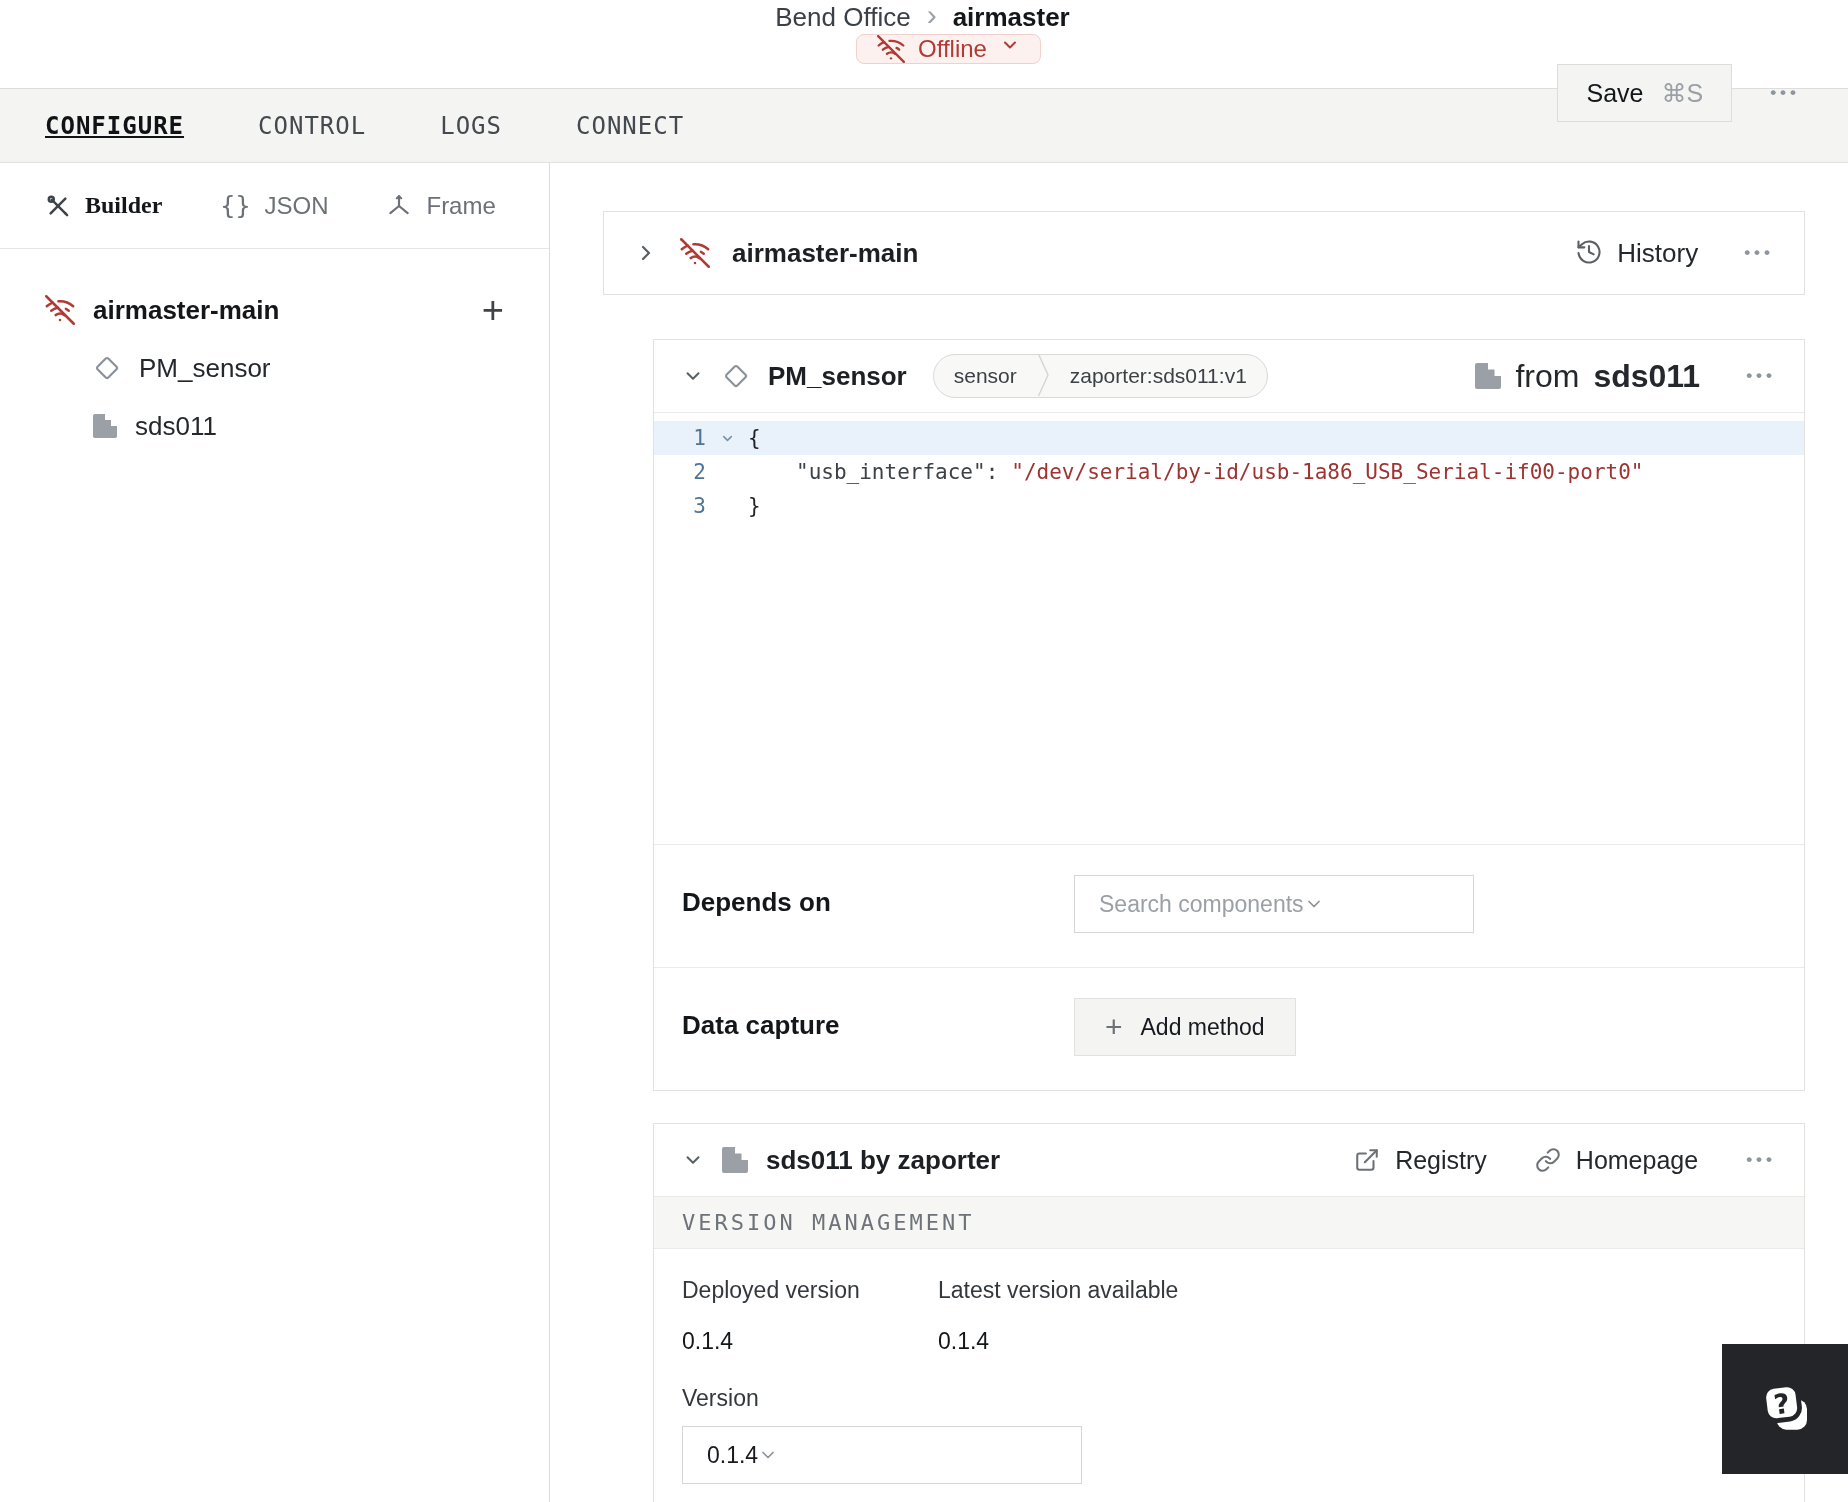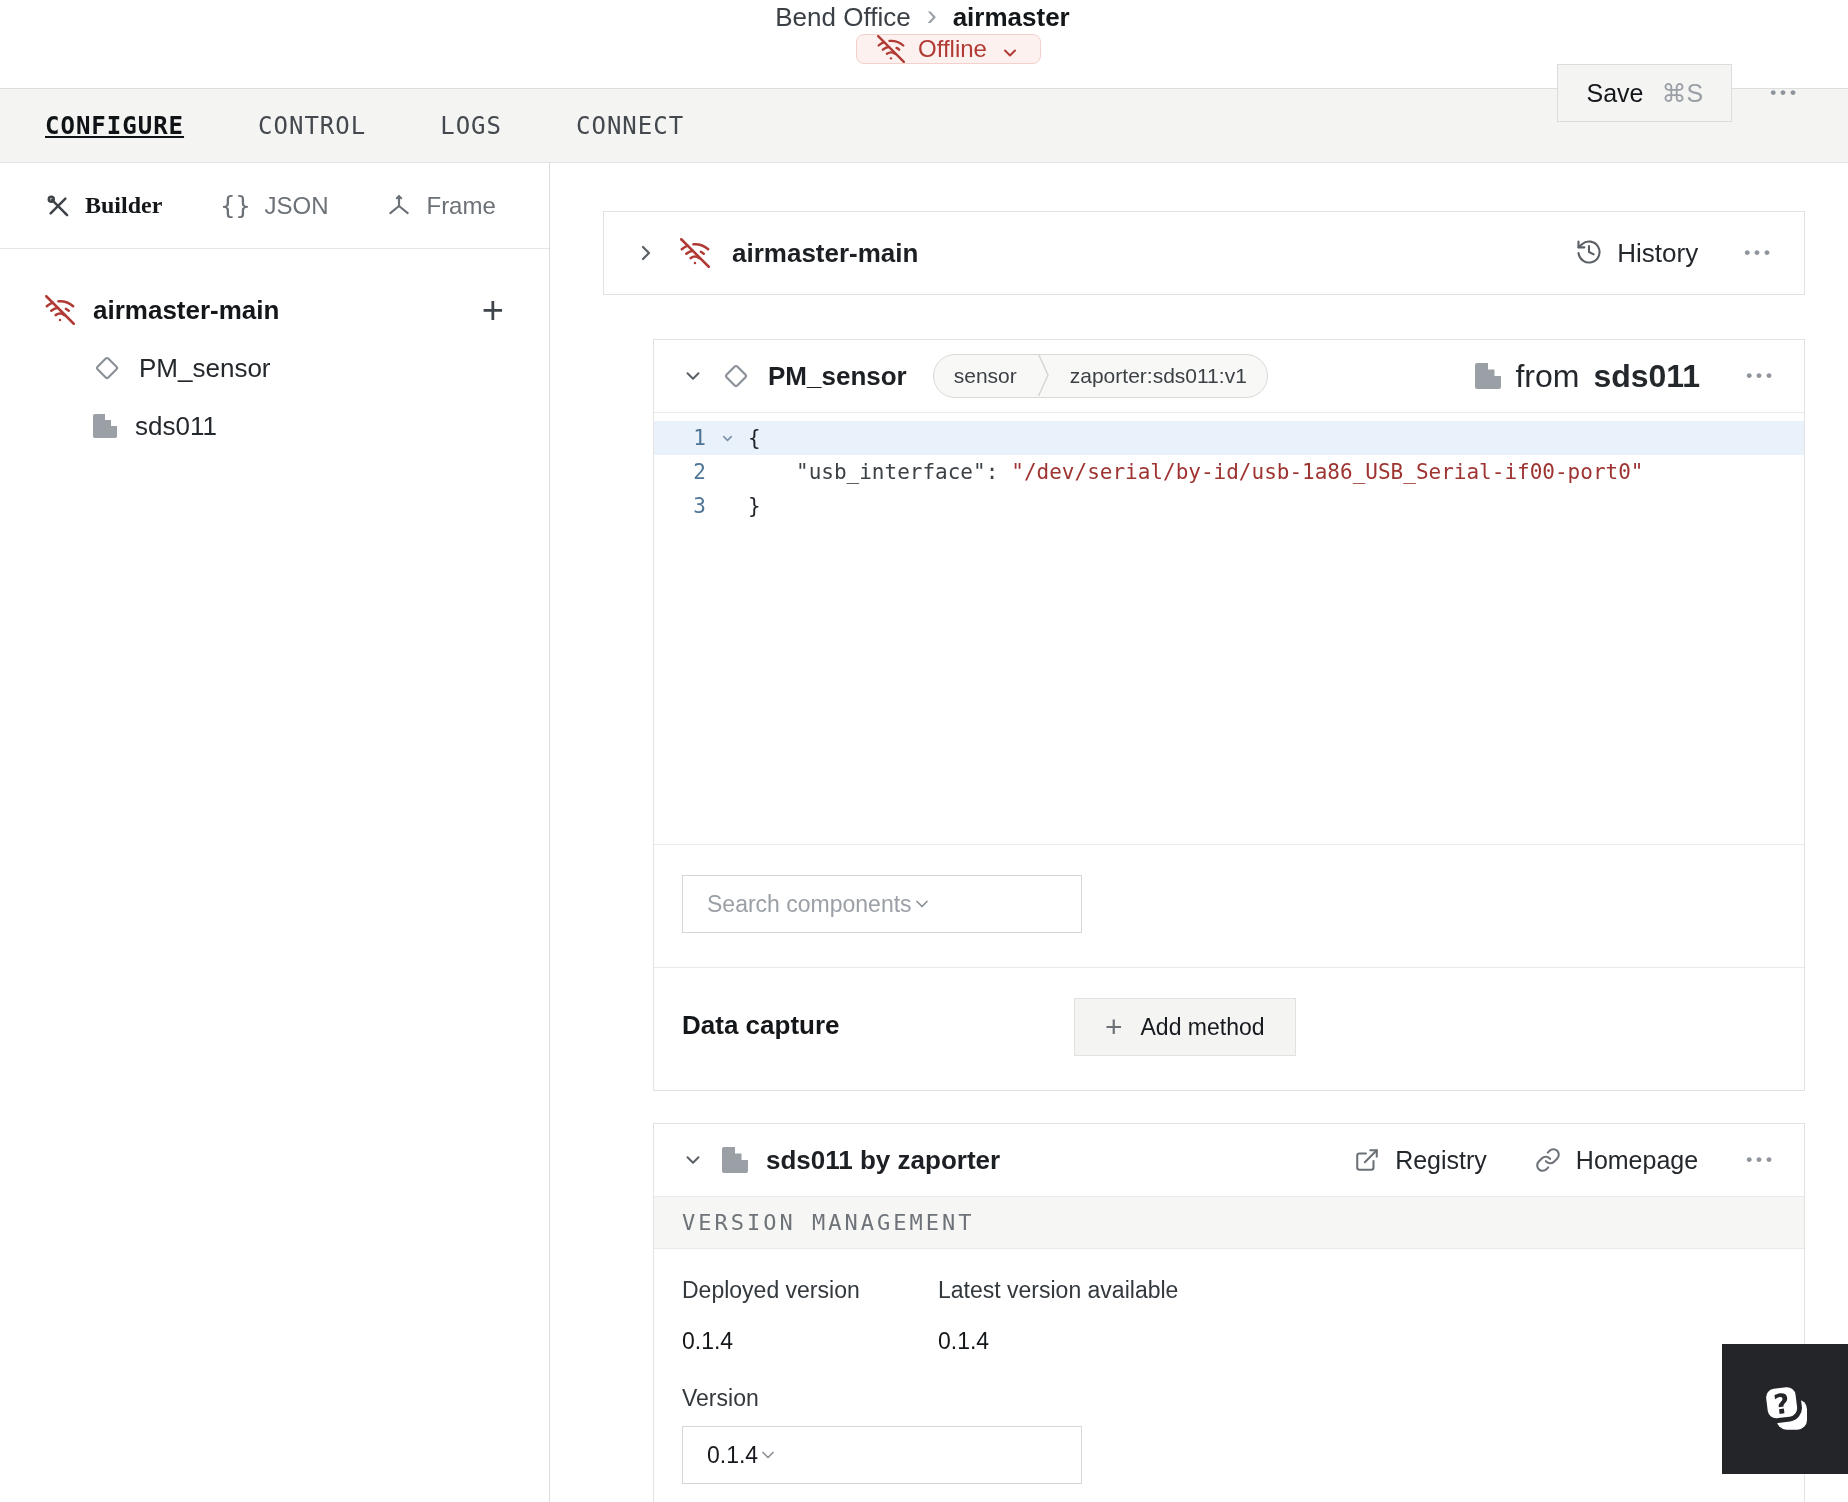--- a/index.html
+++ b/index.html
@@ -9,21 +9,21 @@
     font-family:"Liberation Sans", sans-serif; color:#1c1f23; background:#fff;
   }
   svg { display:block; }
 
   
   .topbar { height:88px; display:flex; align-items:center; padding:0 48px 0 45px; background:#fff;flex-direction:column; }
   .breadcrumb { display:flex; align-items:center; gap:16px; font-size:26px; }
   .crumb-parent { color:#3a4046; }
   .crumb-sep { color:#9aa0a6; font-size:30px; line-height:1; padding-bottom:4px; }
   .crumb-current { font-weight:700; color:#14171a; }
-  .offline-badge { margin-left:52px; display:flex; align-items:flex-end; gap:13px;
+  .offline-badge { margin-left:52px; display:flex; align-items:flex-start; gap:13px;
     background:#fdf1f0; border:1px solid #f2d0cb; border-radius:8px;
     height:54px; padding:0 20px; color:#b03a34; font-size:24px; cursor:pointer; }
   .topbar-right { margin-left:auto; display:flex; align-items:center; gap:38px; }
   .save-btn { display:flex; align-items:center; gap:18px; background:#f4f4f3;
     border:1px solid #dcdcda; height:58px; padding:0 28px; font-size:25px; color:#14171a; cursor:pointer; }
   .save-shortcut { color:#9aa0a6; }
   .more-btn { color:#8f959c; font-size:17px; letter-spacing:4px; font-weight:700; cursor:pointer; }
 
   
   .tabbar { height:75px; background:#f4f4f2; border-top:1px solid #dddddb; border-bottom:1px solid #e3e3e1;
@@ -307,20 +307,21 @@
           </span>
         </div>
         <div class="code-line">
           <span class="ln">3</span>
           <span class="fold"></span>
           <span class="code-text">}</span>
         </div>
       </div>
 
       <div class="form-row">
+        <span class="form-label">Depends on</span>
         <div class="select">
           <span class="placeholder">Search components</span>
           <span>
             <svg width="20" height="20" viewBox="0 0 24 24" fill="none" stroke="#8a9097" stroke-width="2" stroke-linecap="round" stroke-linejoin="round">
                 <polyline points="6 9 12 15 18 9"></polyline>
               </svg>
           </span>
         </div>
       </div>
 

